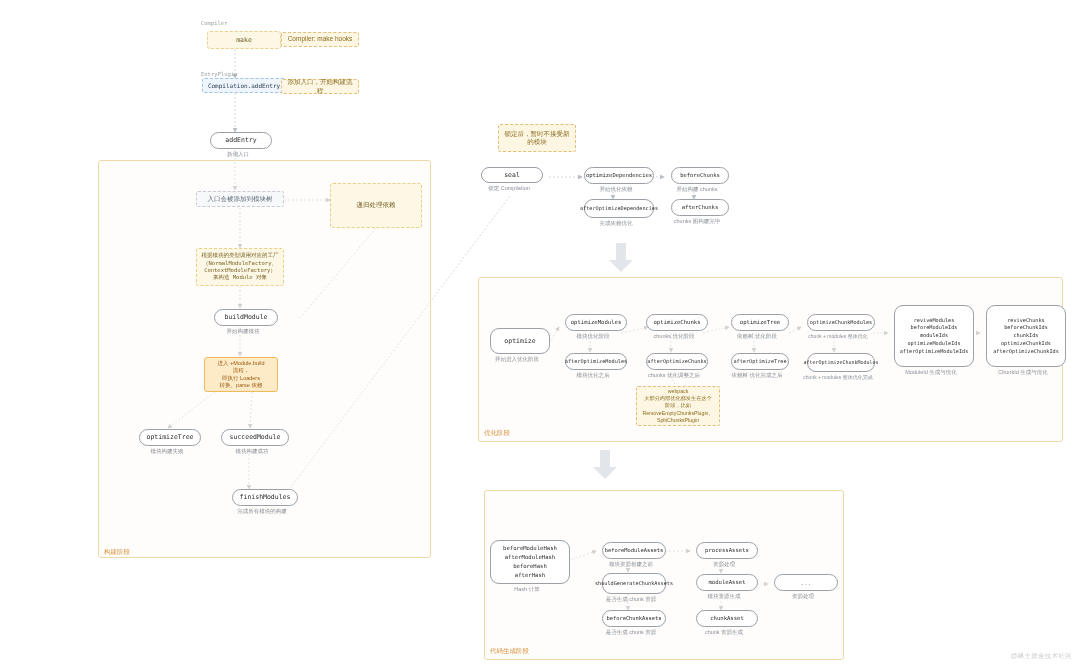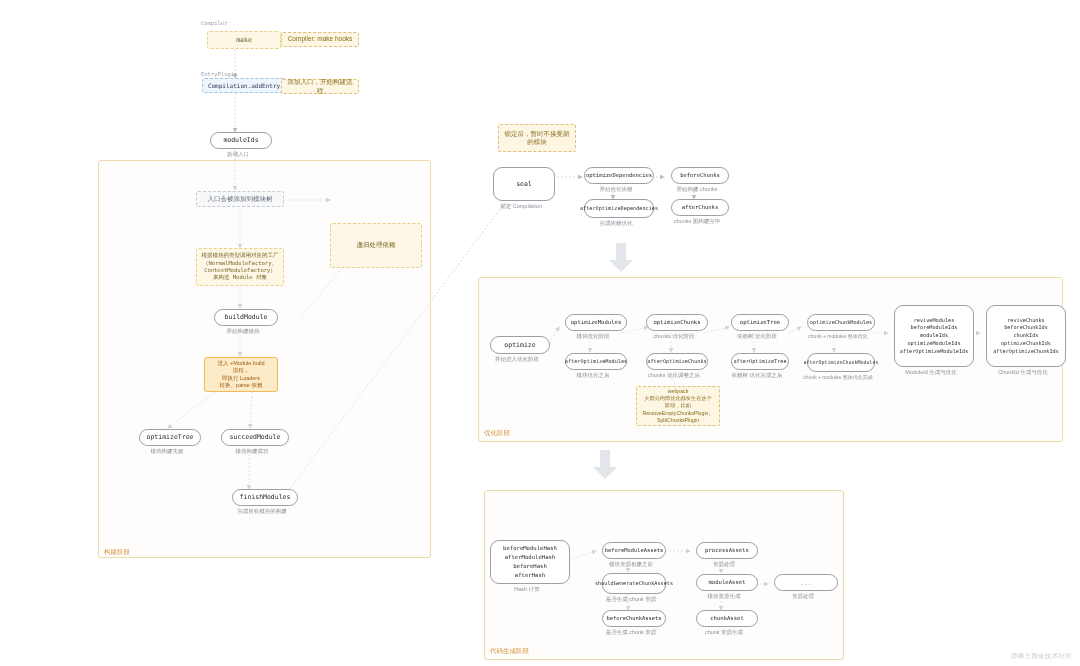--- a/index.html
+++ b/index.html
@@ -185,30 +185,30 @@
 
   <div class="tiny-label" style="left:201px;top:71px;">EntryPlugin</div>
 
   <div class="nodewrap" style="left:196px;top:78px;width:78px;height:15px;">
     <div class="dashbox-blue node" style="width:100%;height:100%;font-size:6px;">Compilation.addEntry</div>
   </div>
 
   <div class="node dashnote" style="left:281px;top:79px;width:78px;height:15px;">添加入口，开始构建流程</div>
 
   <div class="nodewrap" style="left:204px;top:132px;width:62px;height:17px;">
-    <div class="rounded node">moduleIds</div>
+    <div class="rounded node">addEntry</div>
     <div class="caption">新增入口</div>
   </div>
 
   <div class="stage" style="left:98px;top:160px;width:333px;height:398px;"></div>
   <div class="stage-label" style="left:104px;top:548px;">构建阶段</div>
 
   <div class="node dashbox-gray" style="left:196px;top:191px;width:88px;height:16px;">入口会被添加到模块树</div>
 
-  <div class="node dashbox-yellow" style="left:330px;top:183px;width:92px;height:45px;color:#7a6526;margin-top:40px;">递归处理依赖</div>
+  <div class="node dashbox-yellow" style="left:330px;top:183px;width:92px;height:45px;color:#7a6526;">递归处理依赖</div>
 
   <div class="node dashbox-yellow multi" style="left:196px;top:248px;width:88px;height:38px;color:#7a6526;font-size:5.5px;line-height:1.35;">根据模块的类型调用对应的工厂
 （NormalModuleFactory、
 ContextModuleFactory）
 来构造 Module 对象</div>
 
   <div class="nodewrap" style="left:208px;top:309px;width:64px;height:17px;">
     <div class="rounded node">buildModule</div>
     <div class="caption">开始构建模块</div>
   </div>
@@ -228,21 +228,21 @@
     <div class="caption">模块构建成功</div>
   </div>
 
   <div class="nodewrap" style="left:226px;top:489px;width:66px;height:17px;">
     <div class="rounded node">finishModules</div>
     <div class="caption">完成所有模块的构建</div>
   </div>
 
   <div class="node dashnote" style="left:498px;top:124px;width:78px;height:28px;">锁定后，暂时不接受新的模块</div>
 
-  <div class="nodewrap" style="left:487px;top:167px;width:62px;height:34px;">
+  <div class="nodewrap" style="left:475px;top:167px;width:62px;height:16px;">
     <div class="rounded node">seal</div>
     <div class="caption">锁定 Compilation</div>
   </div>
 
   <div class="nodewrap" style="left:578px;top:167px;width:70px;height:17px;">
     <div class="rounded node" style="font-size:5.5px;">optimizeDependencies</div>
     <div class="caption">开始优化依赖</div>
   </div>
 
   <div class="nodewrap" style="left:665px;top:167px;width:58px;height:17px;">
@@ -260,21 +260,21 @@
     <div class="caption">chunks 图构建完毕</div>
   </div>
 
   <svg style="position:absolute;left:608px;top:243px;width:26px;height:30px;" viewBox="0 0 26 30">
     <path d="M8,0 L18,0 L18,17 L25,17 L13,29 L1,17 L8,17 Z" fill="#e2e5e9"></path>
   </svg>
 
   <div class="stage" style="left:478px;top:277px;width:585px;height:165px;"></div>
   <div class="stage-label" style="left:484px;top:429px;">优化阶段</div>
 
-  <div class="nodewrap" style="left:484px;top:336px;width:60px;height:18px;">
+  <div class="nodewrap" style="left:484px;top:328px;width:60px;height:26px;">
     <div class="rounded node">optimize</div>
     <div class="caption">开始进入优化阶段</div>
   </div>
 
   <div class="nodewrap" style="left:559px;top:314px;width:62px;height:17px;">
     <div class="rounded node" style="font-size:5.6px;">optimizeModules</div>
     <div class="caption">模块优化阶段</div>
   </div>
   <div class="nodewrap" style="left:559px;top:353px;width:62px;height:17px;">
     <div class="rounded node" style="font-size:5.2px;">afterOptimizeModules</div>

